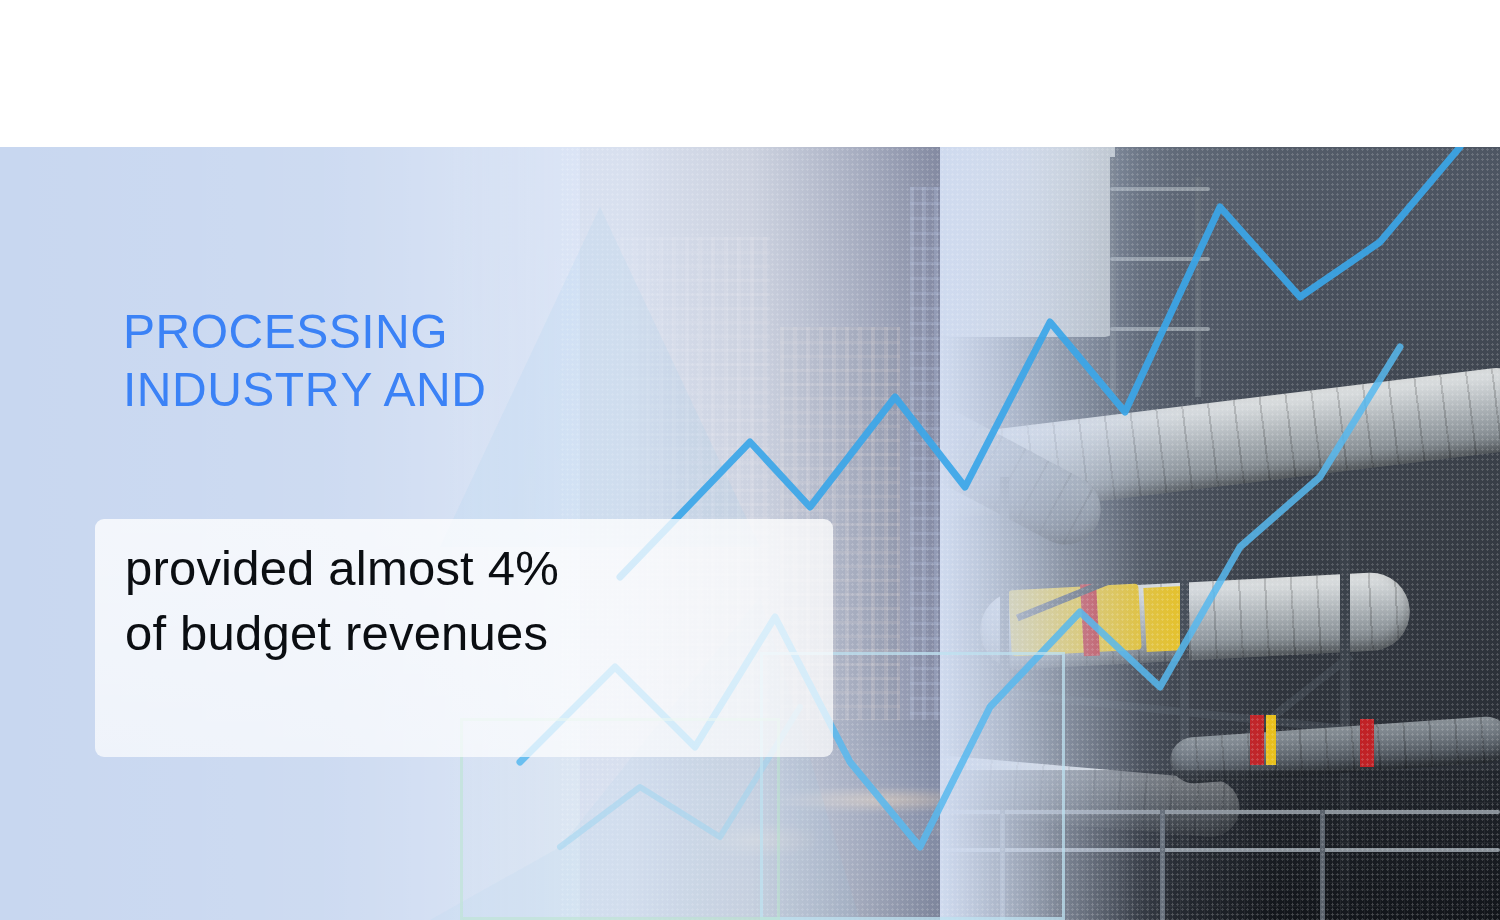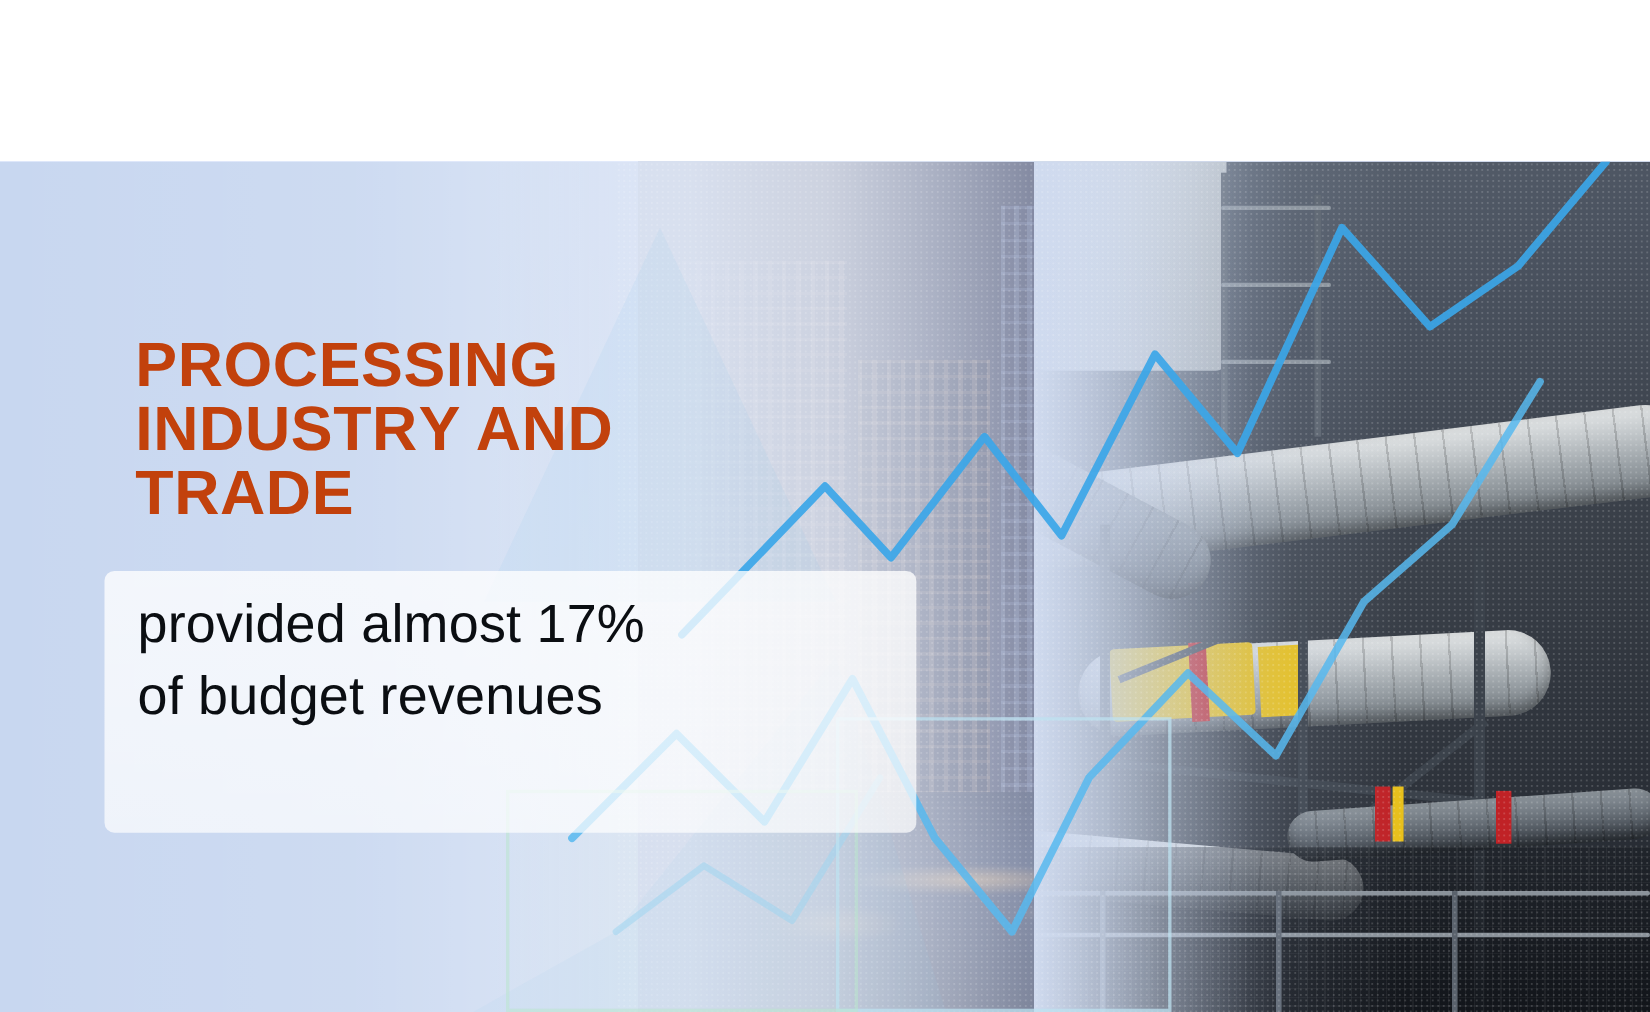--- a/index.html
+++ b/index.html
@@ -136,22 +136,22 @@
     background-size:5px 5px; pointer-events:none;
   }
 
   
   .chart-overlay { position:absolute; left:0; top:147px; width:1500px; height:773px; z-index:14;
                    pointer-events:none; }
 
   
   .headline {
     position:absolute; left:123px; top:303px; z-index:30;
-    font-size:57px; line-height:58px; font-weight:700; letter-spacing:.5px;
-    color:#c2410c; white-space:pre-line; text-transform:uppercase;
+    font-size:48px; line-height:58px; font-weight:400; letter-spacing:.5px;
+    color:#3b82f6; white-space:pre-line; text-transform:uppercase;
   }
   .headline .mirror-y { display:inline-block; transform:scaleX(-1); }
 
   .subtitle-card {
     position:absolute; left:95px; top:519px; width:738px; height:238px;
     z-index:28; border-radius:9px;
     background:linear-gradient(180deg, rgba(255,255,255,.78) 0%, rgba(255,255,255,.74) 58%, rgba(255,255,255,.70) 100%);
   }
   .subtitle {
     position:absolute; left:125px; top:536px; z-index:32;
@@ -265,20 +265,20 @@
     <polygon points="600,60 760,400 440,400" fill="#7fc4e8" opacity="0.10"></polygon>
     <polygon points="560,700 760,450 860,773 430,773" fill="#9ad2ee" opacity="0.10"></polygon>
 
     <polyline fill="none" stroke="#3BA6E8" stroke-width="7" stroke-linejoin="round" stroke-linecap="round" opacity="0.92" points="620,430 750,295 810,360 895,250 965,340 1050,175 1125,265 1220,60 1300,150 1380,95 1460,0"></polyline>
 
     <polyline fill="none" stroke="#57B8EE" stroke-width="7" stroke-linejoin="round" stroke-linecap="round" opacity="0.85" points="520,615 615,520 695,600 775,470 850,615 920,700 990,560 1080,465 1160,540 1240,400 1320,330 1400,200"></polyline>
 
     <polyline fill="none" stroke="#9fd6f0" stroke-width="6" stroke-linejoin="round" stroke-linecap="round" opacity="0.55" points="560,700 640,640 720,690 800,560"></polyline>
   </svg>
 
-  <h1 class="headline"><span>PROCESSING</span><br><span>INDUSTR</span><span class="mirror-y">Y</span><span> AND</span><br><span>TRADE</span></h1>
+  <h1 class="headline"><span>PROCESSING</span><br><span>INDUSTR</span><span class="mirror-y">Y</span><span> AND</span><br></h1>
 
   <div class="subtitle-card"></div>
-  <div class="subtitle">provided almost 17%
+  <div class="subtitle">provided almost 4%
 of budget revenues</div>
 
 
 </div>
 
 </body></html>

